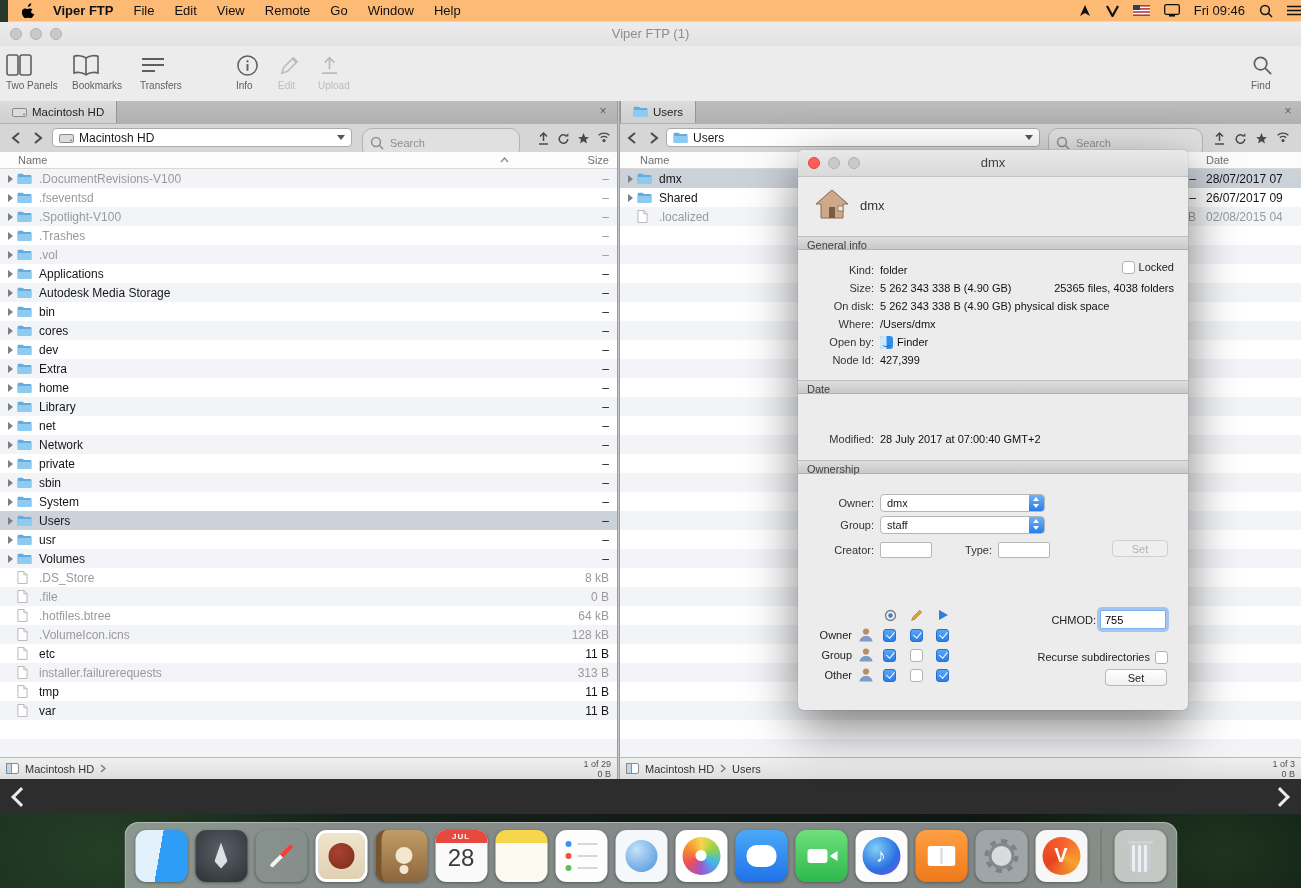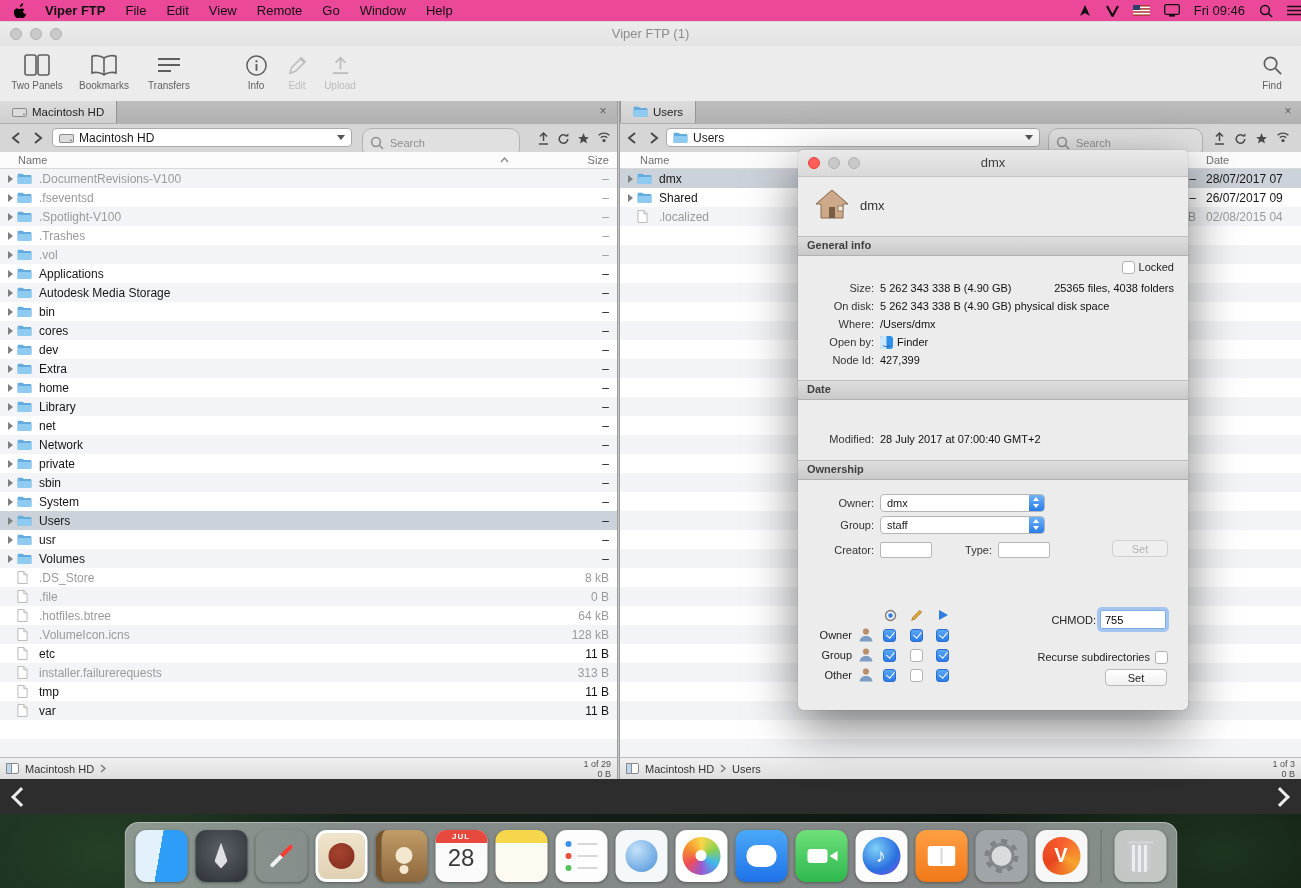--- a/index.html
+++ b/index.html
@@ -4,36 +4,36 @@
 <style>
   html,body{margin:0;padding:0;width:1301px;height:888px;overflow:hidden;
     font-family:"Liberation Sans",sans-serif;
     background:
       radial-gradient(420px 260px at 8% 96%, rgba(40,70,40,.8), transparent 60%),
       radial-gradient(420px 260px at 94% 96%, rgba(35,60,35,.8), transparent 60%),
       linear-gradient(135deg,#27392a 0%,#16241b 45%,#0a120d 100%);
     -webkit-font-smoothing:antialiased;}
   svg{display:block}
   
-  .menubar{position:absolute;top:0;left:0;right:0;height:22px;background:#ec4899;
+  .menubar{position:absolute;top:0;left:8px;right:0;height:22px;background:#fdba74;
     display:flex;align-items:center;font-size:13px;color:#111;z-index:60;border-bottom:1px solid #d9d9d9;box-sizing:border-box}
   .apple{padding:0 8px 0 14px;display:flex;align-items:center}
   .mb-app{font-weight:bold;padding:0 10px}
   .menu-item{padding:0 10px}
   .mb-right{margin-left:auto;display:flex;align-items:center;gap:14px;}
   .mb-icon{display:flex;align-items:center}
   .mb-clock{font-size:13px}
   
   .window{position:absolute;top:22px;left:0;width:1301px;height:792px;background:#e8e8e8;overflow:hidden;z-index:10}
   .titlebar{position:absolute;top:0;left:0;right:0;height:24px;background:linear-gradient(#ececec,#e3e3e3);border-bottom:1px solid #d2d2d2}
   .tl{position:absolute;left:10px;top:6px;display:flex;gap:8px}
   .tl-dot{width:12px;height:12px;border-radius:50%;background:#c9c9c9;border:1px solid #b2b2b2;box-sizing:border-box}
   .win-title{text-align:center;line-height:24px;font-size:13px;color:#8d8d8d}
   .toolbar{position:absolute;top:24px;left:0;right:0;height:55px;background:#ececec;border-bottom:1px solid #c4c4c4}
-  .tb-btn{position:absolute;top:7px;display:flex;flex-direction:column;align-items:center;gap:3px;color:#5f5f5f;font-size:10px}
+  .tb-btn{position:absolute;top:7px;display:flex;flex-direction:column;gap:3px;color:#5f5f5f;font-size:10px}
   .tb-btn.disabled{color:#bcbcbc}
   .tb-ic{height:24px;display:flex;align-items:center}
   .tb-lbl{white-space:nowrap}
   #tbp-0{left:6px;width:62px}#tbp-1{left:72px;width:64px}#tbp-2{left:140px;width:58px}
   #tbc-0{left:236px;width:40px}#tbc-1{left:278px;width:38px}#tbc-2{left:318px;width:44px}
   #tbr-0{right:8px;width:42px}
   
   .tabbar{position:absolute;top:79px;left:0;right:0;height:23px;background:linear-gradient(#bdbdbd,#b0b0b0);border-bottom:1px solid #979797}
   .tab{position:absolute;top:0;height:22px;background:linear-gradient(#dcdcdc,#cfcfcf);display:flex;align-items:center;gap:5px;
     font-size:11.5px;color:#222;padding:0 12px;border-right:1px solid #949494;box-sizing:border-box}
@@ -92,22 +92,22 @@
   .dlg-titlebar{position:absolute;top:0;left:0;right:0;height:26px;background:linear-gradient(#e9e9e9,#d9d9d9);
     border-bottom:1px solid #c3c3c3;border-radius:5px 5px 0 0}
   .dlg-lights{position:absolute;left:10px;top:7px;display:flex;gap:8px}
   .dl-dot{width:12px;height:12px;border-radius:50%;box-sizing:border-box}
   .dl-red{background:#ff5f57;border:1px solid #e0443e}
   .dl-gray{background:#c9c9c9;border:1px solid #b2b2b2}
   .dlg-title{text-align:center;line-height:26px;font-size:13px;color:#3f3f3f}
   .dlg-header{position:absolute;top:26px;left:0;right:0;height:58px}
   .dlg-house{position:absolute;left:16px;top:12px}
   .dlg-name{position:absolute;left:62px;top:22px;font-size:13px;color:#333}
-  .sect{position:absolute;left:0;right:0;height:20px;background:linear-gradient(#dedede,#c9c9c9);
-    border-top:1px solid #bcbcbc;border-bottom:1px solid #b1b1b1;font-size:11px;font-weight:bold;color:#3f3f3f;
+  .sect{position:absolute;left:0;right:0;height:14px;background:linear-gradient(#dedede,#c9c9c9);
+    border-top:1px solid #bcbcbc;border-bottom:1px solid #b1b1b1;font-size:11px;font-weight:normal;color:#3f3f3f;
     line-height:17px;padding-left:9px;box-sizing:border-box}
   .sect-general{top:86px}.sect-date{top:230px}.sect-owner{top:310px}.sect-perm{top:422px}
   .g-row{position:absolute;left:0;right:0;height:18px;display:flex;align-items:center}
   .g-label{width:76px;text-align:right;margin-right:6px;color:#333;flex:none}
   .g-value{color:#111;display:flex;align-items:center;gap:4px;white-space:nowrap}
   .gr-0{top:111px}.gr-1{top:129px}.gr-2{top:147px}.gr-3{top:165px}.gr-4{top:183px}.gr-5{top:201px}
   .dr-0{top:262px}.dr-1{top:280px}
   .locked-box{position:absolute;right:14px;top:111px;height:18px;display:flex;gap:4px}
   .size-extra{position:absolute;right:14px;top:129px;height:18px;display:flex;align-items:center;color:#111}
   .cb{display:inline-block;width:13px;height:13px;background:#fff;border:1px solid #b2b2b2;border-radius:3px;position:relative;box-sizing:border-box;flex:none}
@@ -905,20 +905,24 @@
           <path d="M18 2L34 16h-5v14H7V16H2z" fill="#cda func"></path>
           <path d="M18 2L34 16h-5v14H7V16H2z" fill="#cda98a" stroke="#8a6d52"></path>
           <rect x="15" y="19" width="6" height="11" fill="#7a5c42"></rect>
           <rect x="24" y="18" width="5" height="5" fill="#efe6d8" stroke="#8a6d52" stroke-width="0.8"></rect>
         </svg>
       </span>
     <span class="dlg-name">dmx</span>
   </div>
 
   <div class="sect sect-general">General info</div>
+  <div class="g-row gr-0">
+      <span class="g-label">Kind:</span>
+      <span class="g-value">folder</span>
+    </div>
   <div class="locked-box">
     <span class="cb"></span>
     <span>Locked</span>
   </div>
   <div class="g-row gr-1">
       <span class="g-label">Size:</span>
       <span class="g-value">5 262 343 338 B (4.90 GB)</span>
     </div>
   <div class="size-extra">25365 files, 4038 folders</div>
   <div class="g-row gr-2">

